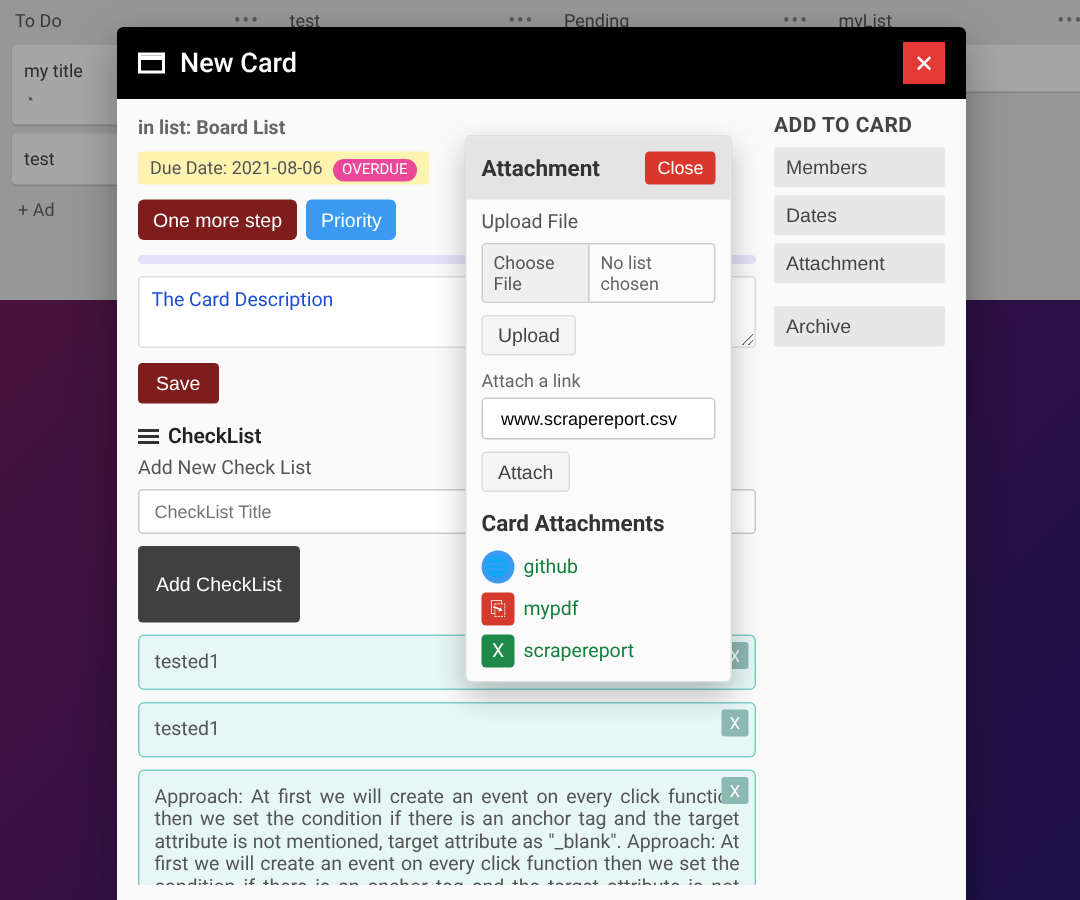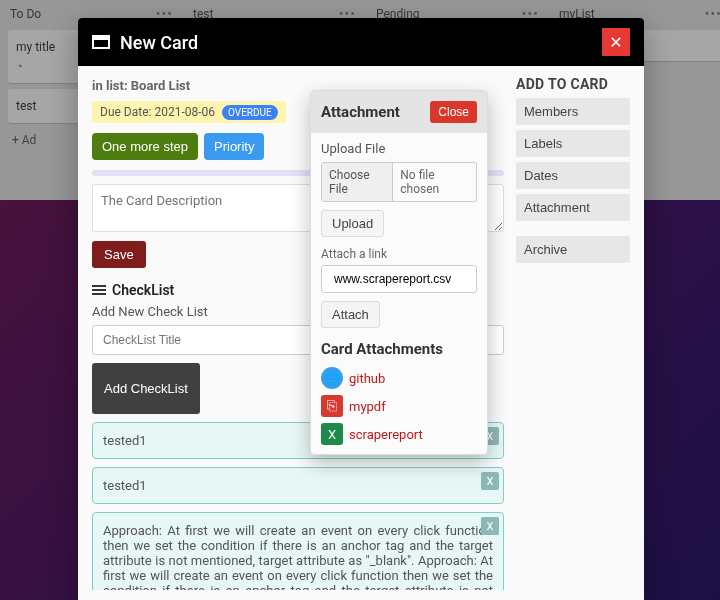--- a/index.html
+++ b/index.html
@@ -82,32 +82,32 @@
 .main-col { flex: 1; overflow-y: auto; }
 .side-col { flex: 0 0 114px; }
 .meta-line { color: #777; font-size: 13px; margin: 2px 0 8px;}
 .meta-line b { color: #666; }
 .due-pill {
   background: #fff3b0; display: inline-block;
   padding: 4px 8px; font-size: 12px; color: #555;
   border-radius: 2px;
 }
 .overdue-badge {
-  background: #3b82f6; color: #fff; font-size: 10px;
+  background: #ec4899; color: #fff; font-size: 10px;
   padding: 2px 6px; border-radius: 8px; margin-left: 4px;
 }
 .pill-row { margin: 10px 0; display:flex; gap:6px;}
-.pill-red { background: #4d7c0f; color:#fff; padding:6px 10px; border-radius:4px; font-size:13px; border:none; cursor:pointer;text-align:center;}
+.pill-red { background: #7f1d1d; color:#fff; padding:6px 10px; border-radius:4px; font-size:13px; border:none; cursor:pointer;text-align:center;}
 .pill-blue { background: #3a9af0; color:#fff; padding:6px 10px; border-radius:4px; font-size:13px; border:none; cursor:pointer;}
 .sec-head { font-size: 15px; color:#2f5a9a; font-weight:600; margin: 8px 0 4px;}
 .underline { border-bottom: 2px solid #d0d0f5; margin-bottom:6px; padding-bottom:4px;}
 .prog-bar { height:6px; background:#e4e0f5; border-radius:3px; margin-bottom:8px;}
 .ta {
   width:100%; border:1px solid #ddd; border-radius:3px;
-  padding:8px; font-size:13px; color:#737373; resize:vertical;
+  padding:8px; font-size:13px; color:#1d4ed8; resize:vertical;
   min-height:40px; font-family:inherit;
 }
 .btn-green { background:#7f1d1d;color:#fff;border:none;padding:6px 12px;border-radius:3px;font-size:13px;cursor:pointer;margin-top:6px;}
 .btn-blue { background:#404040;color:#fff;border:none;padding:18px 12px;border-radius:3px;font-size:13px;cursor:pointer;}
 .cl-head { display:flex;align-items:center;gap:6px;font-size:14px;font-weight:600;color:#222;margin-top:14px;}
 .cl-sub { font-size:13px;color:#555;margin:6px 0;}
 .cl-input {
   width:100%;border:1px solid #ccc;border-radius:3px;
   padding:7px 10px;font-size:12px;margin-bottom:8px;
 }
@@ -156,21 +156,21 @@
 }
 .pop-sub{font-size:12px;color:#666;margin:10px 0 4px;}
 .link-input{
   width:100%;border:1px solid #ccc;border-radius:3px;
   padding:6px 12px;font-size:12px;margin-bottom:8px;
 }
 .att-title{font-size:15px;font-weight:700;color:#333;margin:4px 0 6px;padding:0 10px;}
 .att-item{
   display:flex;align-items:center;gap:6px;padding:3px 10px;font-size:13px;
 }
-.att-item a{color:#b91c1c;text-decoration:none;}
+.att-item a{color:#15803d;text-decoration:none;}
 .att-ico{width:22px;height:22px;display:inline-flex;align-items:center;justify-content:center;border-radius:3px;font-size:13px;color:#fff;}
 .ico-globe{background:#3a9af0;border-radius:50%;}
 .ico-pdf{background:#d63a2e;}
 .ico-xls{background:#1d8a49;}
 .ham{display:inline-block;width:14px;}
 .ham span{display:block;height:2px;background:#333;margin:2px 0;}
 </style>
 </head>
 <body>
 
@@ -259,39 +259,38 @@
       </div>
       <div class="chk-card">
         <span>Approach: At first we will create an event on every click function then we set the condition if there is an anchor tag and the target attribute is not mentioned, target attribute as "_blank". Approach: At first we will create an event on every click function then we set the condition if there is an anchor tag and the target attribute is not mentioned, target attribute as "_blank".</span>
         <span class="chk-x">X</span>
       </div>
     </div>
 
     <div class="side-col">
       <div class="side-head">ADD TO CARD</div>
       <button class="side-btn">Members</button>
-      <button class="side-btn">Labels</button>
       <button class="side-btn">Dates</button>
       <button class="side-btn">Attachment</button>
       <div style="height:10px"></div>
       <button class="side-btn">Archive</button>
     </div>
   </div>
 </div>
 
 <div class="popover">
   <div class="pop-head">
     <h3>Attachment</h3>
     <button class="pop-close">Close</button>
   </div>
   <div class="pop-body">
     <div>Upload File</div>
     <div class="file-row">
       <span class="choose">Choose File</span>
-      <span class="nofile">No file chosen</span>
+      <span class="nofile">No list chosen</span>
     </div>
     <button class="pop-btn">Upload</button>
     <div class="pop-sub">Attach a link</div>
     <input class="link-input" value="www.scrapereport.csv" style="">
     <button class="pop-btn">Attach</button>
   </div>
   <div class="att-title">Card Attachments</div>
   <div class="att-item">
     <span class="att-ico ico-globe">🌐</span>
     <a href="#">github</a>

